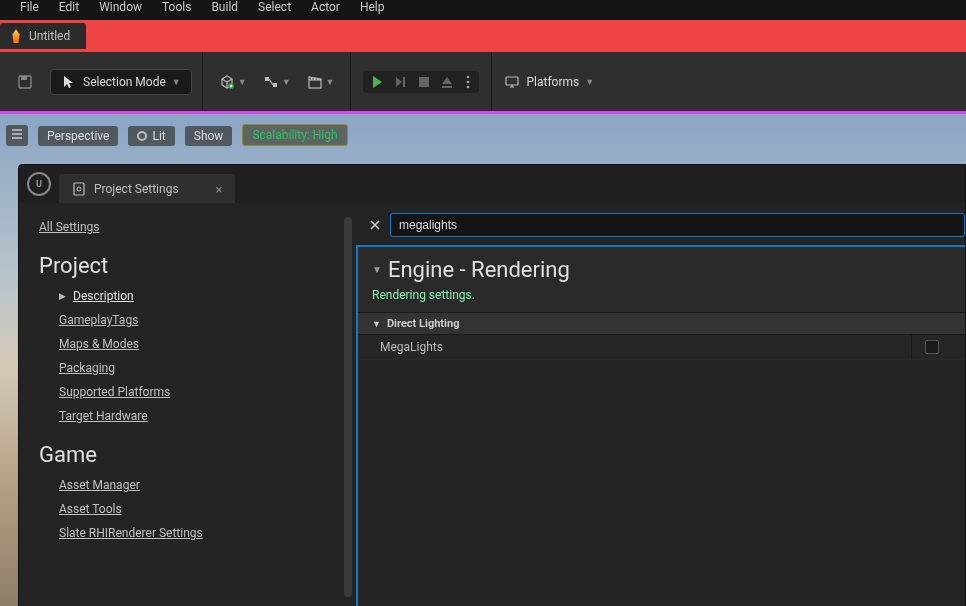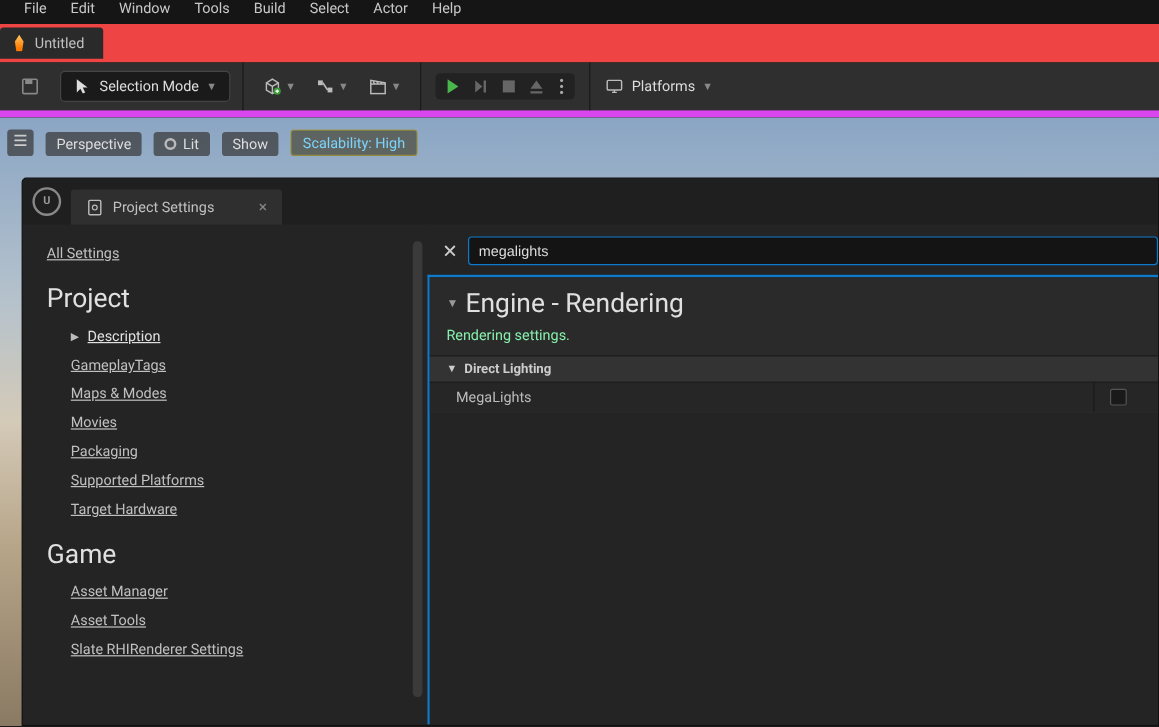--- a/index.html
+++ b/index.html
@@ -8,39 +8,39 @@
   
   .menubar { display: flex; background: #151515; height: 20px; padding-left: 10px; gap: 0; }
   .menubar span { padding: 0 10px; font-size: 12px; color: #c8c8c8; cursor: pointer; }
   
   
   .tabbar { background: #ef4444; height: 32px; display: flex; align-items: center; }
   .tab { background: #2a2a2a; padding: 6px 16px 6px 10px; display: flex; align-items: center; gap: 7px; border-top-left-radius: 3px; border-top-right-radius: 3px; font-size: 12px; color: #c0c0c0;}
   .tab .flame { width: 12px; height: 14px; background: linear-gradient(to top, #ff7a00 20%, #ffb74d 80%); clip-path: polygon(50% 0%, 20% 40%, 30% 100%, 70% 100%, 80% 40%); }
   
   
-  .toolbar { background: #2f2f2f; height: 46px; display: flex; align-items: center; border-bottom: 6px solid #d946ef; }
+  .toolbar { background: #2f2f2f; height: 62px; display: flex; align-items: center; border-bottom: 3px solid #d946ef; }
   .toolbar-left-icon { width: 50px; display:flex; justify-content:center; }
   .mode-pill { background: #1a1a1a; border: 1px solid #444; border-radius: 4px; padding: 4px 10px; display: flex; align-items: center; gap: 6px; font-size: 12px; color: #ddd; margin-right: 10px; }
   .toolbar-section { border-left: 1px solid #1a1a1a; height: 100%; display: flex; align-items: center; padding: 0 12px; gap: 8px; }
   .tool-btn { display: flex; align-items: center; gap: 3px; color: #bbb; padding: 4px; }
   .chev { font-size: 9px; color: #888; }
   
   .play-group { background: #222; border-radius: 4px; display: flex; align-items: center; padding: 3px 6px; gap: 8px; }
   .play-btn svg { display:block; }
   
   .platforms-btn { display: flex; align-items: center; gap: 6px; font-size: 12px; color: #ddd; }
   
   
   .viewport-area { position: relative; height: 507px; background: #2a2a2a; }
   .viewport-bg { position: absolute; inset: 0; background: linear-gradient(180deg, #8aa5c4 0%, #b5c2cc 30%, #d4cab8 50%, #b8a68a 70%, #8a7a63 100%); }
   
   .viewport-topbar { position: absolute; top: 0; left: 0; right: 0; height: 32px; display: flex; align-items: flex-end; padding: 0 6px; gap: 10px; }
   .vtb-pill { background: rgba(60,60,60,0.75); border-radius: 3px; padding: 3px 9px; font-size: 12px; color: #ddd; display: flex; align-items: center; gap: 5px;}
-  .vtb-pill.scal { color: #7dd3fc; border: 1px solid rgba(180,160,40,0.6); background: rgba(60,55,30,0.6); }
+  .vtb-pill.scal { color: #22c55e; border: 1px solid rgba(180,160,40,0.6); background: rgba(60,55,30,0.6); }
   .radio-dot { width: 10px; height: 10px; border-radius: 50%; border: 2px solid #bbb; display:inline-block; }
   
   
   .settings-window { position: absolute; top: 50px; left: 18px; right: 0; bottom: 0; background: #242424; border: 1px solid #111; border-radius: 4px 0 0 0; overflow: hidden; display: flex; flex-direction: column;}
   .sw-titlebar { height: 38px; display: flex; align-items: center; background: #1f1f1f; }
   .ue-circle { width: 24px; height: 24px; border-radius: 50%; border: 2px solid #888; margin: 0 8px; display:flex; align-items:center; justify-content:center; font-size:9px; color:#999; font-weight:bold;}
   .sw-tab { background: #2f2f2f; padding: 7px 12px; display: flex; align-items: center; gap: 7px; font-size: 12px; border-top-left-radius: 3px; border-top-right-radius: 3px; margin-top: 10px;}
   .sw-tab-close { color: #888; font-size: 13px; margin-left: 30px; cursor:pointer; }
   
   .sw-body { flex: 1; display: flex; overflow: hidden; }
@@ -215,21 +215,20 @@
         <div class="sw-scrollbar"></div>
         <a class="sb-link" style="margin-left:0">All Settings</a>
         <div class="sb-header">Project</div>
         <div class="sb-group-indent">
           <div class="sb-link-row">
               <span class="sb-arrow">▶</span>
               <a class="sb-link active">Description</a>
             </div>
           <a class="sb-link">GameplayTags</a>
           <a class="sb-link">Maps &amp; Modes</a>
-          <a class="sb-link">Movies</a>
           <a class="sb-link">Packaging</a>
           <a class="sb-link">Supported Platforms</a>
           <a class="sb-link">Target Hardware</a>
         </div>
         <div class="sb-header">Game</div>
         <div class="sb-group-indent">
           <a class="sb-link">Asset Manager</a>
           <a class="sb-link">Asset Tools</a>
           <a class="sb-link">Slate RHIRenderer Settings</a>
         </div>

